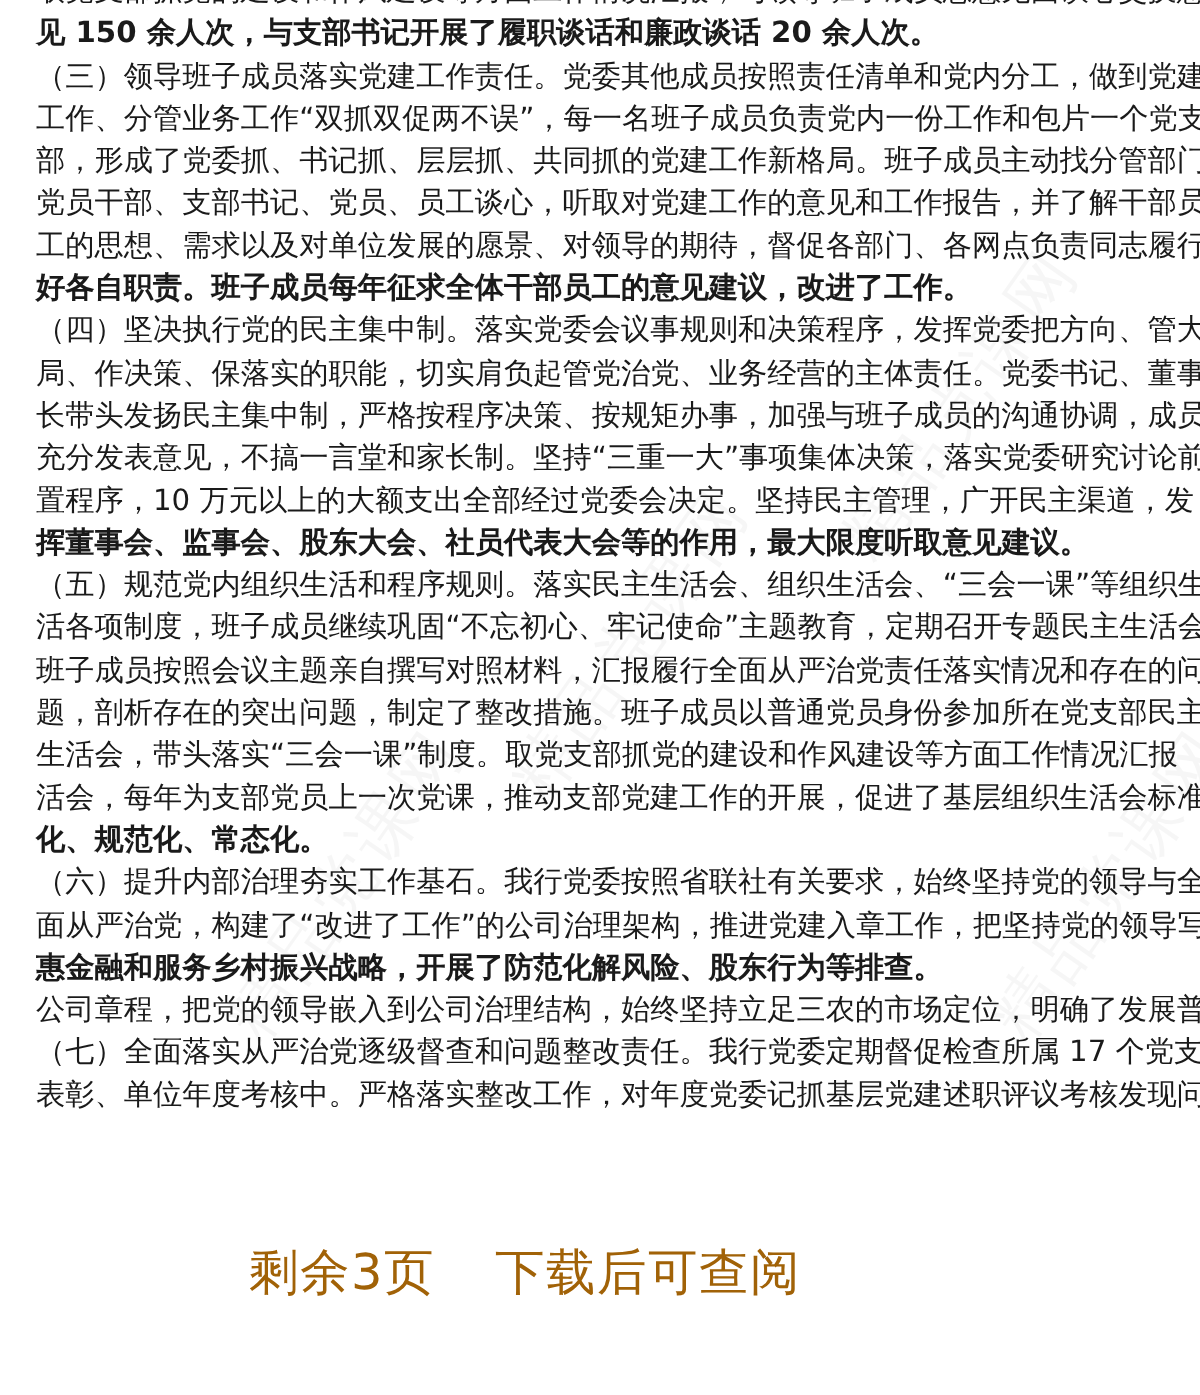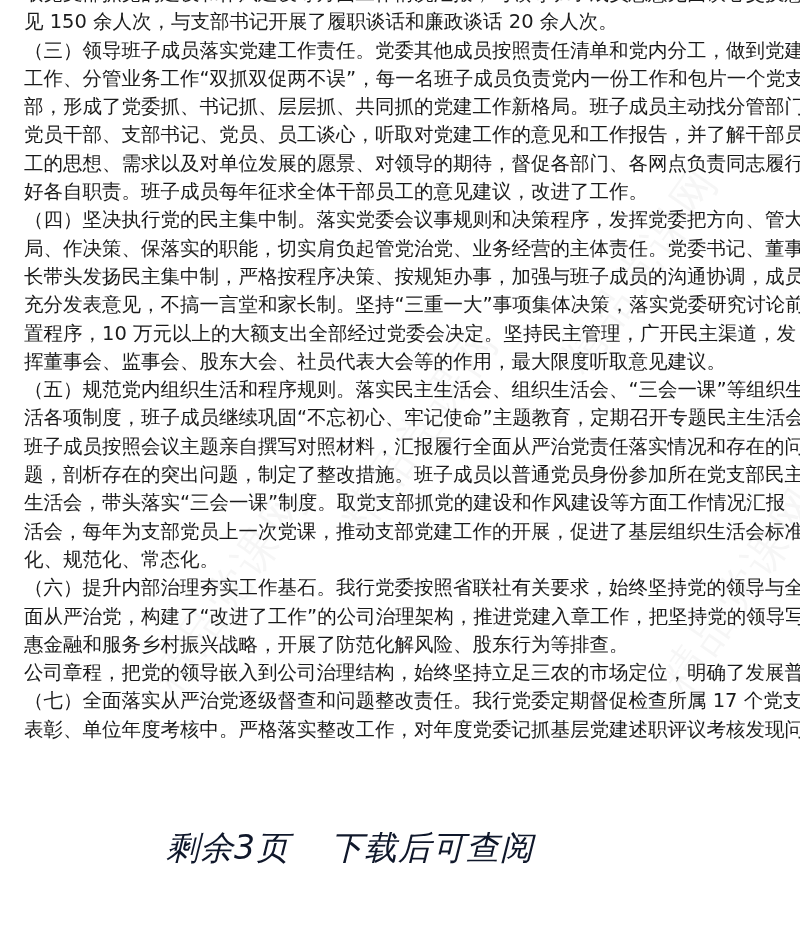--- a/index.html
+++ b/index.html
@@ -33,20 +33,21 @@
       height: 28.3px;
       line-height: 28.3px;
       font-size: 19.5px;
       white-space: nowrap;
       text-align: justify;
       text-align-last: justify;
       letter-spacing: 0;
     }
     .line.last {
       text-align-last: left;
+      font-weight: bold;
     }
     .watermark {
       position: absolute;
       font-size: 44px;
       color: rgba(0,0,0,0.035);
       transform: rotate(-55deg);
       white-space: nowrap;
       pointer-events: none;
       letter-spacing: 4px;
     }
@@ -54,24 +55,23 @@
     .wm2 { left: 520px; top: 240px; }
     .wm3 { left: 300px; top: 400px; }
     .wm4 { left: 620px; top: 560px; }
     .footer {
       position: absolute;
       left: 0;
       top: 826px;
       width: 700px;
       text-align: center;
       font-size: 33px;
-      color: #0f172a;
+      color: #a16207;
       letter-spacing: 1px;
       word-spacing: 0;
-      font-style: italic;
     }
     .footer .gap {
       display: inline-block;
       width: 40px;
     }
   </style>
 </head>
 <body>
 
 <div class="page">

